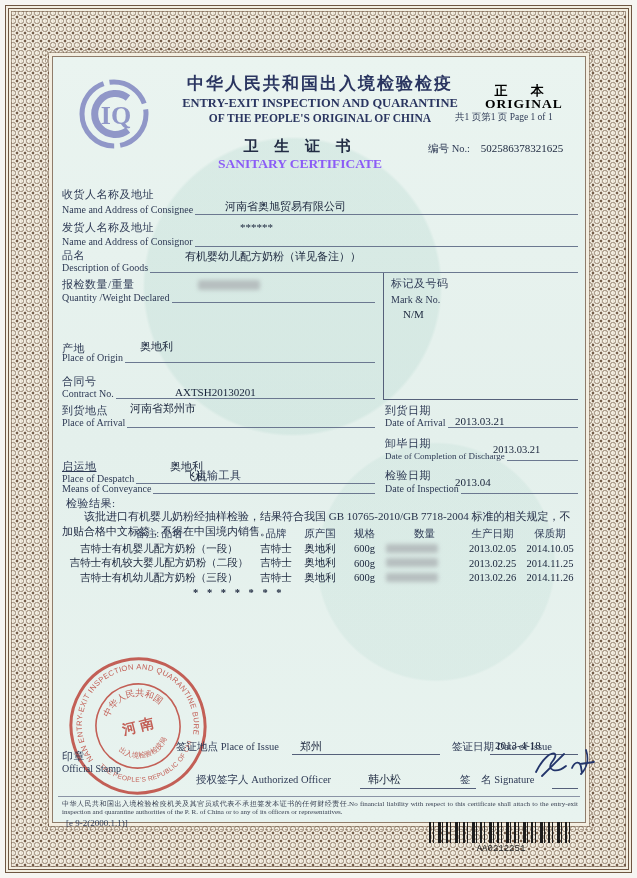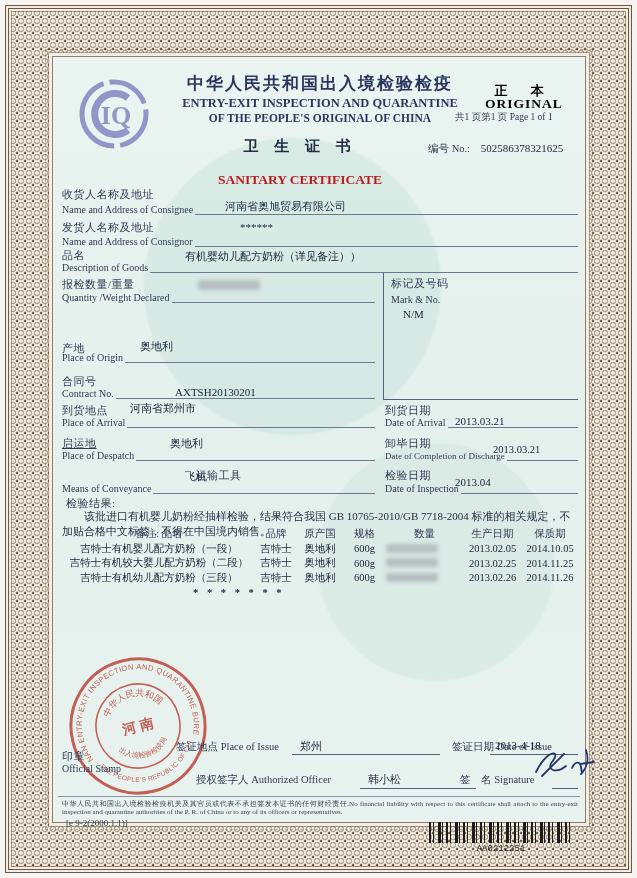--- a/index.html
+++ b/index.html
@@ -70,21 +70,21 @@
 
     <div class="abs cnt" style="left:150px;top:72px;width:340px;font-size:17px;font-weight:bold;letter-spacing:2px;color:#2a3560;">中华人民共和国出入境检验检疫</div>
     <div class="abs cnt" style="left:140px;top:96px;width:360px;font-size:12.5px;font-weight:bold;color:#2a3560;">ENTRY-EXIT INSPECTION AND QUARANTINE</div>
     <div class="abs cnt" style="left:140px;top:112px;width:360px;font-size:11.5px;font-weight:bold;color:#2a3560;">OF THE PEOPLE'S ORIGINAL OF CHINA</div>
 
     <div class="abs cnt red" style="left:468px;top:82px;width:112px;font-size:13px;font-weight:bold;letter-spacing:10px;">正  本</div>
     <div class="abs cnt red" style="left:468px;top:96px;width:112px;font-size:13.5px;font-weight:bold;letter-spacing:1px;">ORIGINAL</div>
     <div class="abs" style="left:455px;top:111px;width:130px;font-size:9.5px;">共1 页第1 页 Page 1 of 1</div>
 
     <div class="abs cnt" style="left:180px;top:137px;width:240px;font-size:15px;font-weight:bold;letter-spacing:6px;color:#222c44;">卫 生 证 书</div>
-    <div class="abs cnt" style="left:180px;top:172px;width:240px;font-size:13.5px;font-weight:bold;color:#b91c1c;">SANITARY CERTIFICATE</div>
+    <div class="abs cnt" style="left:180px;top:156px;width:240px;font-size:13.5px;font-weight:bold;color:#8b5cf6;">SANITARY CERTIFICATE</div>
     <div class="abs" style="left:428px;top:142px;font-size:10.5px;">
       <span>编号 No.:</span>
       <span class="val" style="margin-left:8px;">502586378321625</span>
     </div>
 
     <div class="field" style="left:62px;top:187px;width:516px;height:28px;">
       <div class="cn">收货人名称及地址</div>
       <div class="brow">
           <span class="en">Name and Address of Consignee</span>
           <span class="line"></span>
@@ -151,21 +151,21 @@
       <span class="val" style="left:68px;bottom:12px;">河南省郑州市</span>
     </div>
     <div class="field" style="left:385px;top:403px;width:193px;height:25px;">
       <div class="cn">到货日期</div>
       <div class="brow">
           <span class="en">Date of Arrival</span>
           <span class="line"></span>
         </div>
       <span class="val" style="left:70px;bottom:1px;">2013.03.21</span>
     </div>
-    <div class="field" style="left:62px;top:436px;width:313px;height:25px;text-decoration:underline;">
+    <div class="field" style="left:62px;top:459px;width:313px;height:25px;text-decoration:underline;">
       <div class="cn">启运地</div>
       <div class="brow">
           <span class="en">Place of Despatch</span>
           <span class="line"></span>
         </div>
       <span class="val" style="left:108px;bottom:10px;">奥地利</span>
     </div>
     <div class="field" style="left:385px;top:436px;width:193px;height:25px;">
       <div class="cn">卸毕日期</div>
       <div class="brow">

